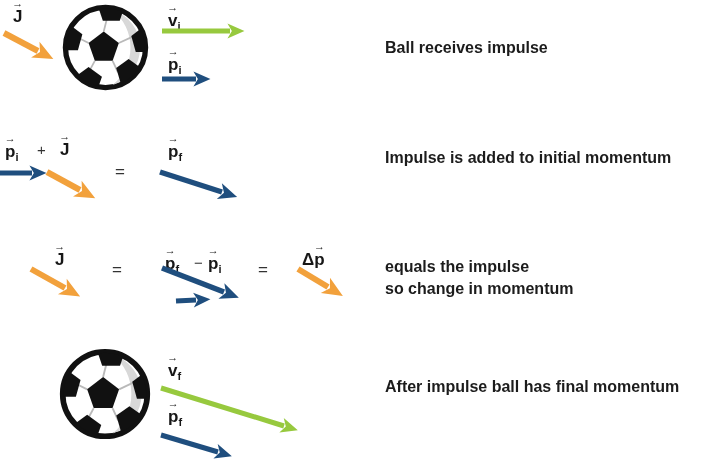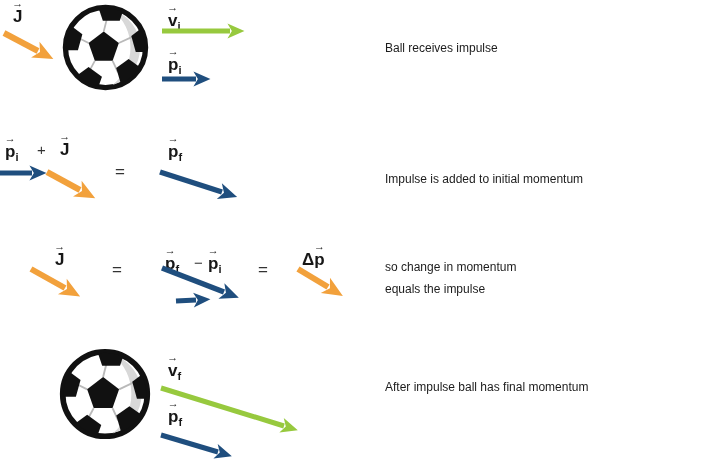--- a/index.html
+++ b/index.html
@@ -14,21 +14,21 @@
   .ball{position:absolute;overflow:visible;}
   .vlabel{position:absolute;font-weight:bold;font-size:17px;color:var(--label);
           font-family:"Liberation Sans",sans-serif;white-space:nowrap;line-height:1;}
   .vcore{position:relative;display:inline-block;}
   .varrow{position:absolute;left:50%;top:-10px;transform:translateX(-50%);
           font-size:11px;font-weight:bold;line-height:1;}
   .vsub{font-size:11px;font-weight:bold;}
   .vprefix{font-weight:bold;}
   .op{position:absolute;font-size:15px;color:#333;line-height:1;}
   .eq{font-size:17px;}
-  .caption{position:absolute;font-size:12px;color:var(--text);line-height:22px;white-space:nowrap;}
+  .caption{position:absolute;font-size:16px;color:var(--text);line-height:22px;white-space:nowrap;font-weight:bold;}
 </style>
 </head>
 <body>
 
 <svg width="0" height="0" style="position:absolute" aria-hidden="true">
   <defs>
     <marker id="ah-orange" viewBox="0 0 10 10" refX="1.5" refY="5" markerWidth="3.6" markerHeight="3.4" orient="auto">
       <path class="mk-orange" d="M0,0.6 L10,5 L0,9.4 L2.6,5 Z"></path>
     </marker>
     <marker id="ah-blue" viewBox="0 0 10 10" refX="1.5" refY="5" markerWidth="3.6" markerHeight="3.4" orient="auto">
@@ -102,21 +102,21 @@
   <svg class="arrow" style="left:42px;top:163px" width="62" height="44">
     <line class="st-orange" x1="5" y1="9" x2="38" y2="27" stroke-width="6" marker-end="url(#ah-orange)"></line>
   </svg>
   <span class="op eq" style="left:115px;top:163px">=</span>
   <span class="vlabel" style="left:168px;top:143px">
     <span class="vcore"><span class="varrow">→</span><span class="vbase">p</span></span><sub class="vsub">f</sub>
   </span>
   <svg class="arrow" style="left:156px;top:164px" width="92" height="42">
     <line class="st-blue" x1="4" y1="8" x2="66" y2="28" stroke-width="5.5" marker-end="url(#ah-blue)"></line>
   </svg>
-  <div class="caption" style="left:385px;top:168px">Impulse is added to initial momentum</div>
+  <div class="caption" style="left:385px;top:147px">Impulse is added to initial momentum</div>
 
   <span class="vlabel" style="left:55px;top:251px">
     <span class="vcore"><span class="varrow">→</span><span class="vbase">J</span></span>
   </span>
   <svg class="arrow" style="left:27px;top:263px" width="64" height="44">
     <line class="st-orange" x1="4" y1="6" x2="38" y2="25" stroke-width="6" marker-end="url(#ah-orange)"></line>
   </svg>
   <span class="op eq" style="left:112px;top:261px">=</span>
   <span class="vlabel" style="left:165px;top:255px">
     <span class="vcore"><span class="varrow">→</span><span class="vbase">p</span></span><sub class="vsub">f</sub>
@@ -132,22 +132,22 @@
     <line class="st-blue" x1="4" y1="11" x2="24" y2="10" stroke-width="5" marker-end="url(#ah-blue)"></line>
   </svg>
   <span class="op eq" style="left:258px;top:261px">=</span>
   <span class="vlabel" style="left:302px;top:251px">
     <span class="vprefix">Δ</span><span class="vcore"><span class="varrow">→</span><span class="vbase">p</span></span>
   </span>
   <svg class="arrow" style="left:294px;top:263px" width="58" height="42">
     <line class="st-orange" x1="4" y1="6" x2="34" y2="24" stroke-width="6" marker-end="url(#ah-orange)"></line>
   </svg>
   <div class="caption" style="left:385px;top:256px">
+    <div>equals the impulse</div>
     <div>so change in momentum</div>
-    <div>equals the impulse</div>
   </div>
 
   <svg class="ball" style="left:58px;top:347px" width="94" height="94" viewBox="0 0 100 100">
     <use href="#soccer-ball-art"></use>
   </svg>
   <span class="vlabel" style="left:168px;top:362px">
     <span class="vcore"><span class="varrow">→</span><span class="vbase">v</span></span><sub class="vsub">f</sub>
   </span>
   <svg class="arrow" style="left:156px;top:380px" width="158" height="60">
     <line class="st-green" x1="5" y1="8" x2="128" y2="46" stroke-width="5" marker-end="url(#ah-green)"></line>

